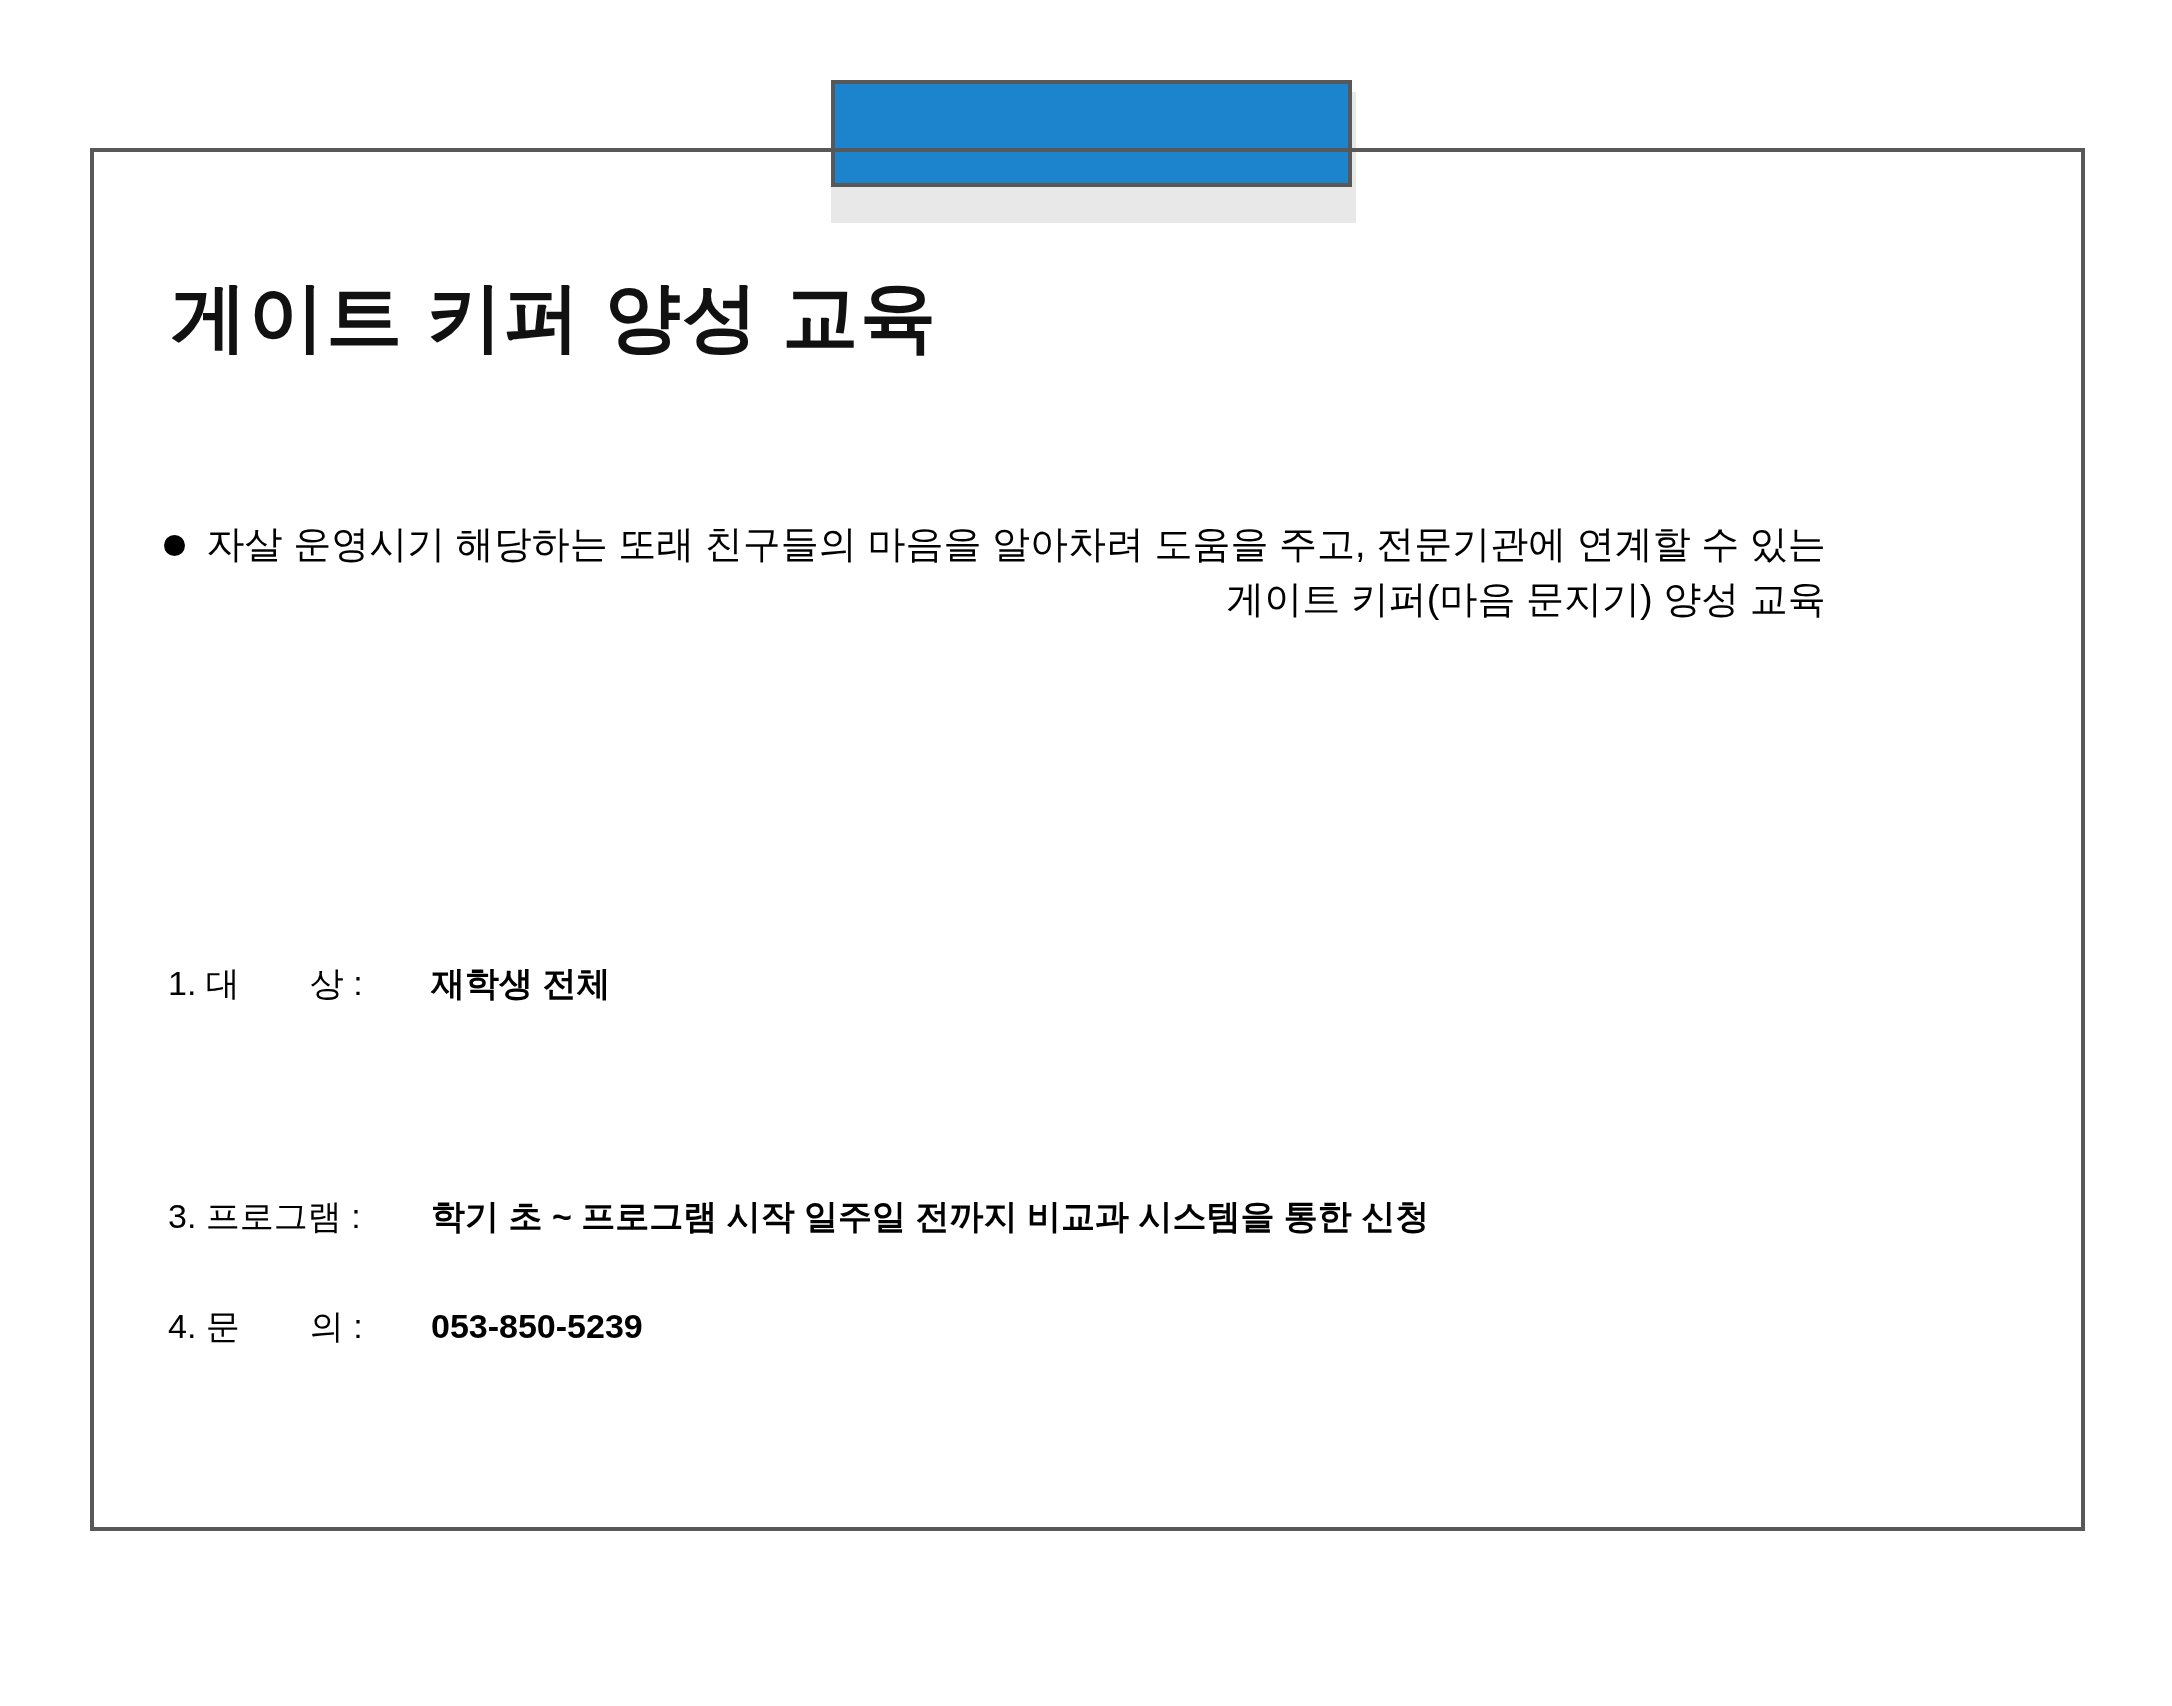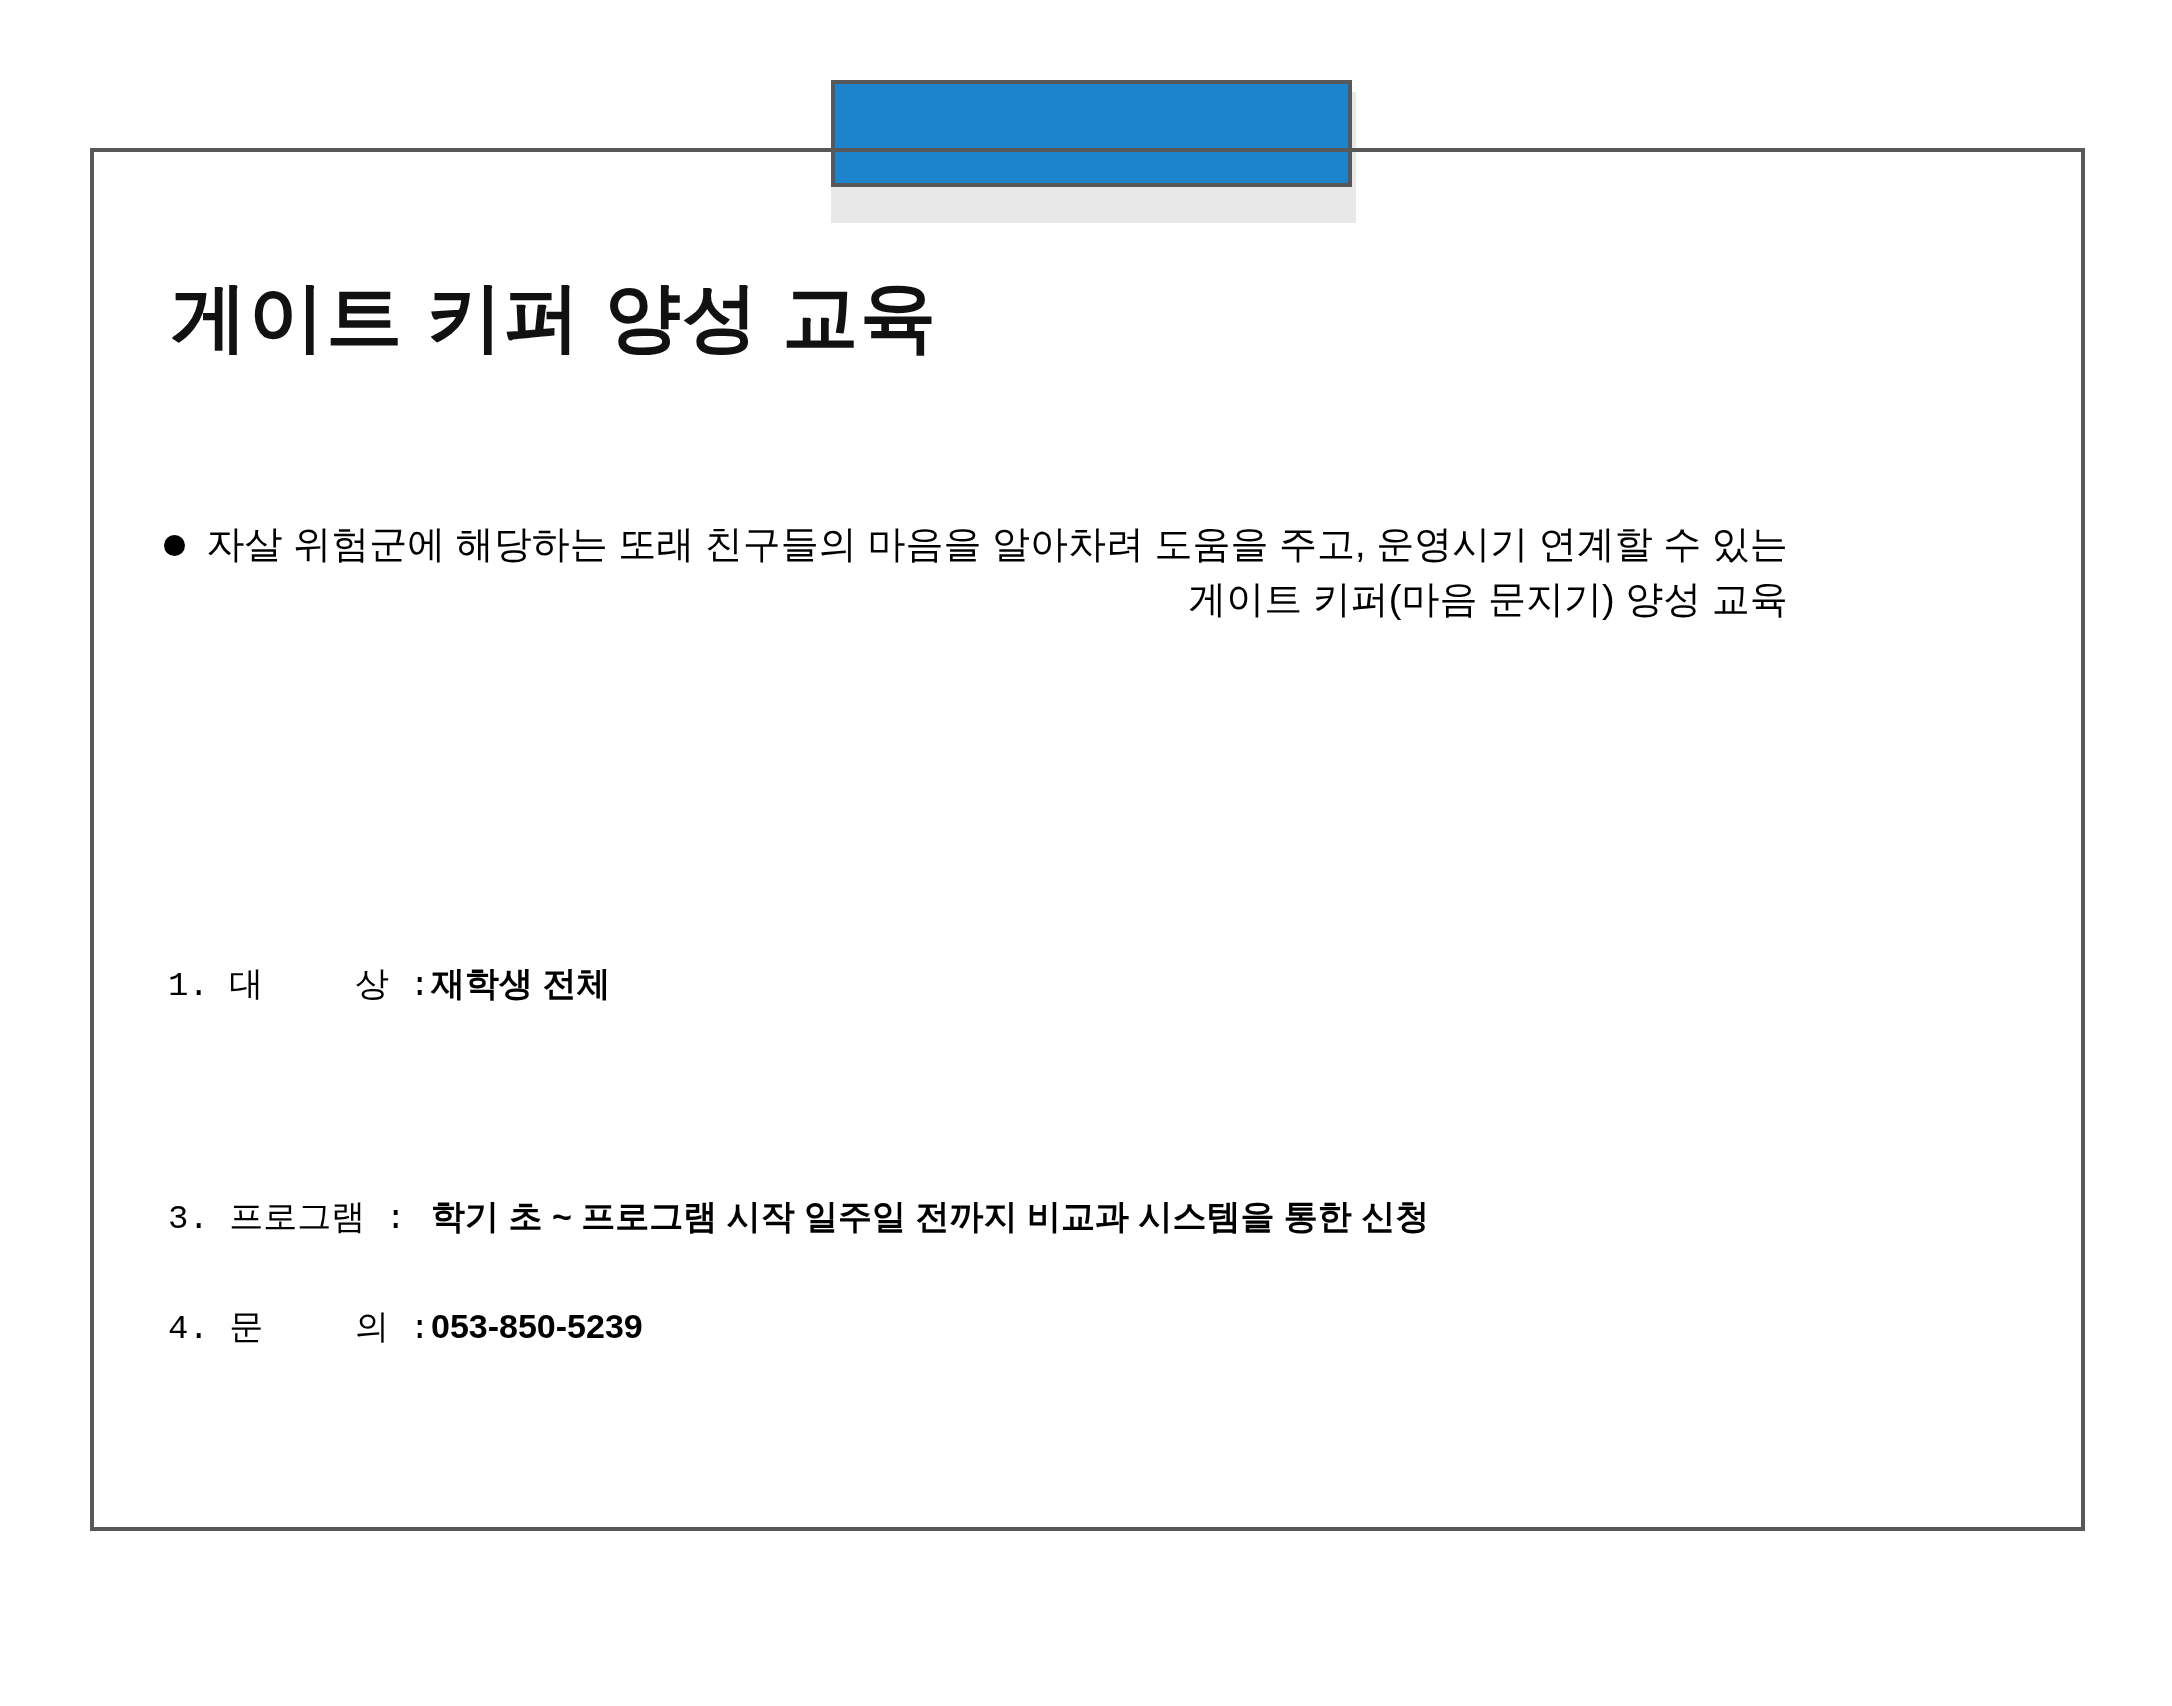--- a/index.html
+++ b/index.html
@@ -109,21 +109,20 @@
     display: flex;
     align-items: baseline;
     font-size: 34px;
     color: #000000;
     white-space: nowrap;
   }
   .detail-label {
     width: 263px;
     flex: 0 0 auto;
     letter-spacing: 0px;
-    font-family: Liberation Mono, monospace;
   }
   .detail-label .spacer-wide {
     display: inline-block;
     width: 51px;
   }
   .detail-value {
     flex: 1 1 auto;
     font-weight: bold;
   }
 
@@ -138,21 +137,21 @@
   <div class="tab-shadow"></div>
   <div class="tab-block"></div>
 
   <div class="frame"></div>
 
   <div class="title">게이트 키퍼 양성 교육</div>
 
   <div class="bullet-row">
     <span class="bullet-dot"></span>
     <div class="bullet-text">
-      <span>자살 위험군에 해당하는 또래 친구들의 마음을 알아차려 도움을 주고, 운영시기 연계할 수 있는</span>
+      <span>자살 운영시기 해당하는 또래 친구들의 마음을 알아차려 도움을 주고, 전문기관에 연계할 수 있는</span>
       <span class="line2">게이트 키퍼(마음 문지기) 양성 교육</span>
     </div>
   </div>
 
   <div class="details">
 
     <div class="detail-item">
       <span class="detail-label">
         <span>1.</span>
         <span>대</span>

